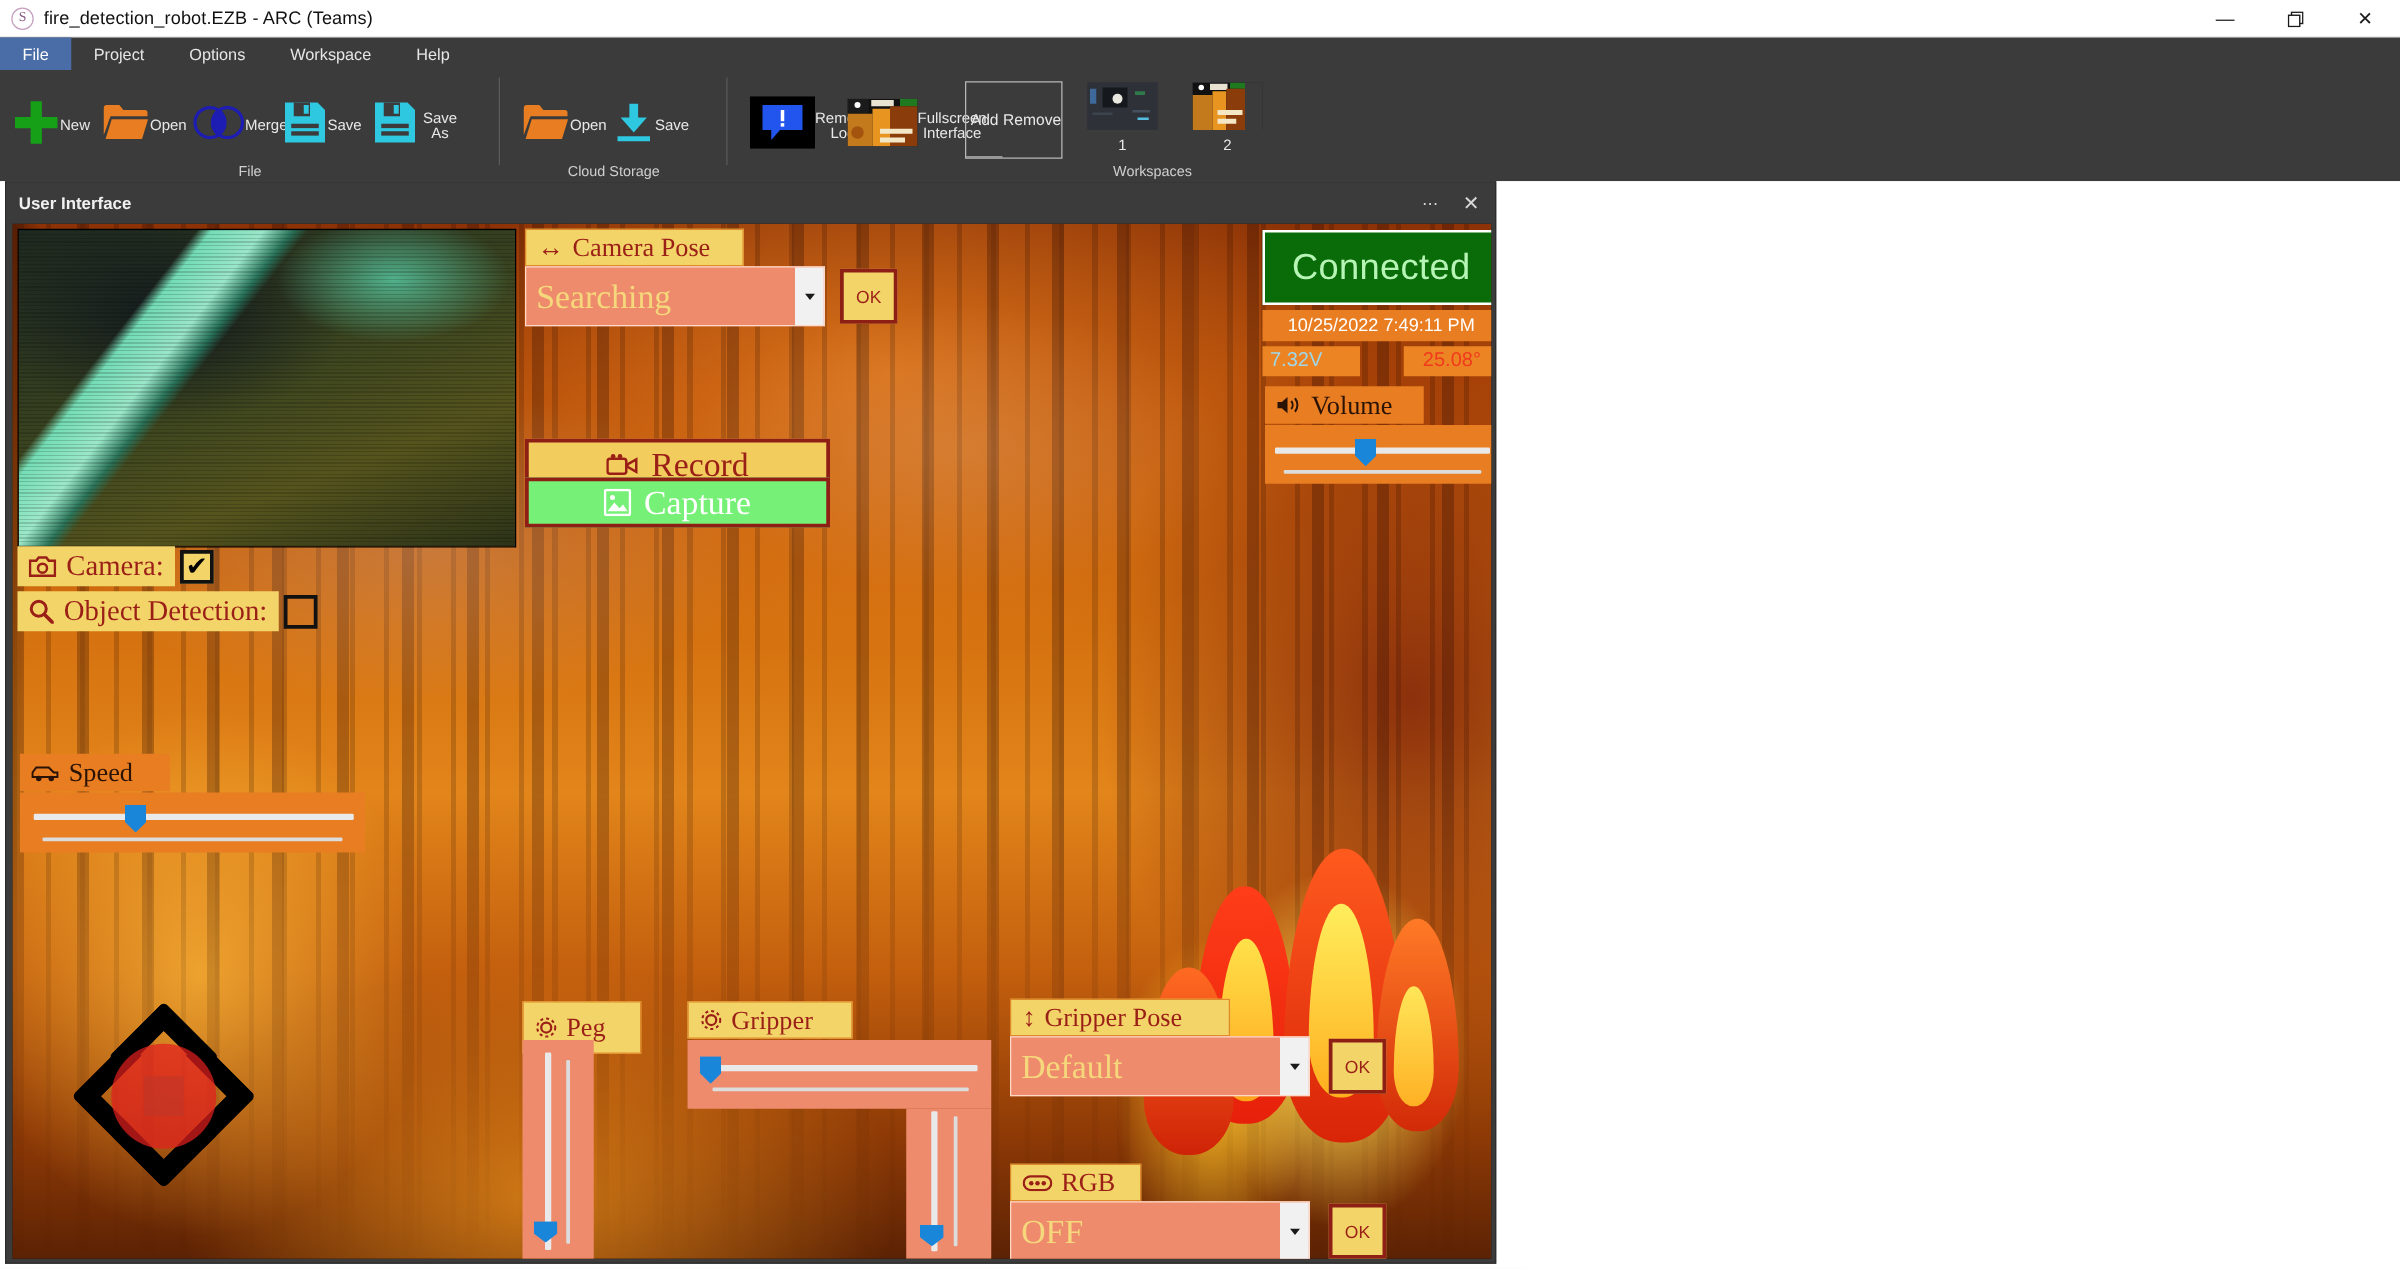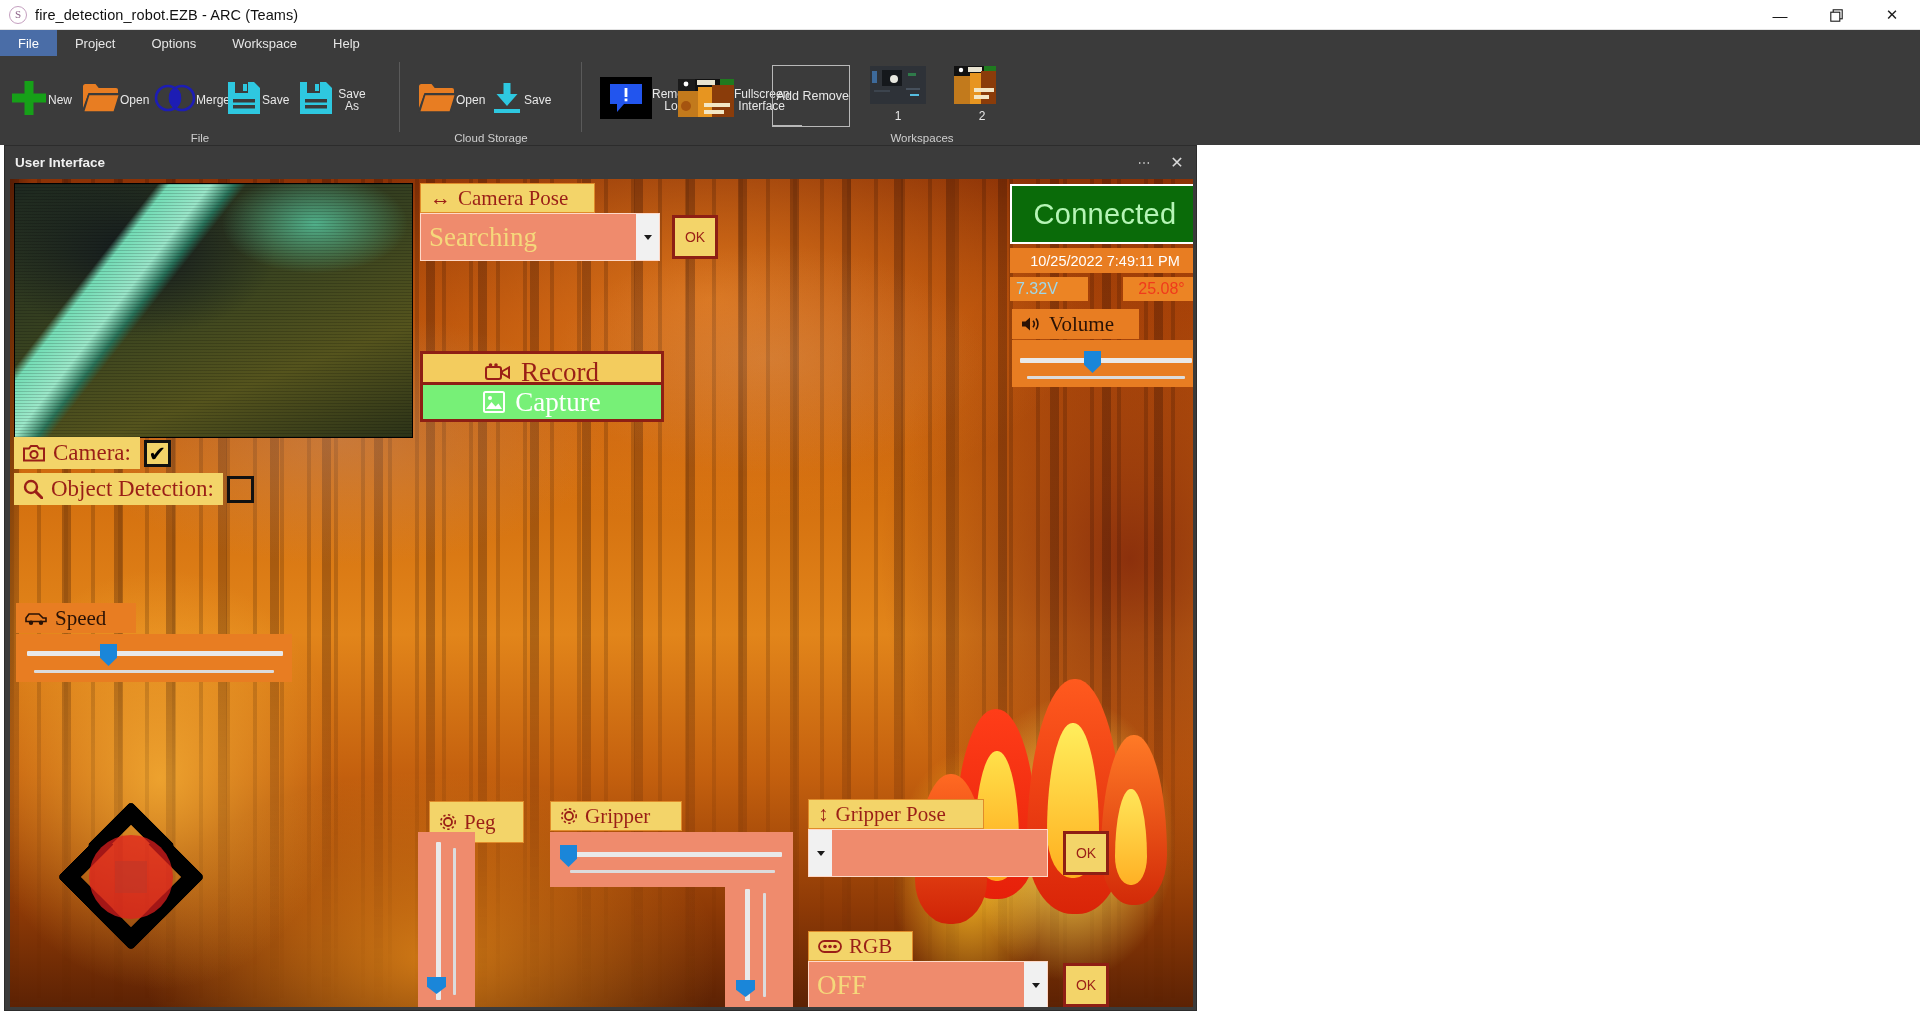--- a/index.html
+++ b/index.html
@@ -585,21 +585,21 @@
       <div class="w dpad" style="left:8px;top:583px">
         <div class="chev" style="left:74px;top:0px;transform:rotate(45deg)"></div>
         <div class="chev" style="left:74px;top:150px;transform:rotate(225deg)"></div>
         <div class="chev" style="left:0px;top:76px;transform:rotate(-45deg)"></div>
         <div class="chev" style="left:148px;top:76px;transform:rotate(135deg)"></div>
         <div class="dstop" style="left:71px;top:73px">
             <span></span>
           </div>
       </div>
 
-      <div class="w lbl-yellow" style="left:419px;top:622px;width:95px;height:42px">
+      <div class="w lbl-yellow" style="left:408px;top:622px;width:95px;height:42px">
         <span>
           <svg class="svgico" width="18" height="18" viewBox="0 0 18 18">
               <circle cx="9" cy="9" r="4" fill="none" stroke="#9a1f17" stroke-width="1.8"></circle>
               <circle cx="9" cy="9" r="7.2" fill="none" stroke="#9a1f17" stroke-width="1.6" stroke-dasharray="2.4 2.4"></circle>
             </svg>
         </span>
         <span>Peg</span>
       </div>
       <div class="w slotpanel" style="left:408px;top:653px;width:57px;height:175px">
         <div class="vtrack" style="left:18px;top:10px;height:158px"></div>
@@ -625,20 +625,21 @@
         <div class="vtrack" style="left:20px;top:2px;height:112px"></div>
         <div class="vtrack thin" style="left:38px;top:6px;height:104px"></div>
         <div class="thumb" style="left:11px;top:93px;"></div>
       </div>
 
       <div class="w lbl-yellow" style="left:798px;top:620px;width:176px;height:30px">
         <span>↕</span>
         <span>Gripper Pose</span>
       </div>
       <div class="w combo" style="left:798px;top:650px;width:240px;height:48px">
+        <div class="val">Default</div>
         <div class="arrow">
             <i></i>
           </div>
       </div>
       <div class="w okbtn" style="left:1053px;top:652px;width:46px;height:44px">OK</div>
 
       <div class="w lbl-yellow" style="left:798px;top:752px;width:105px;height:30px">
         <span>
           <svg class="svgico" width="24" height="13" viewBox="0 0 24 13">
               <rect x="1" y="1" width="22" height="11" rx="5.5" fill="none" stroke="#9a1f17" stroke-width="1.8"></rect>

